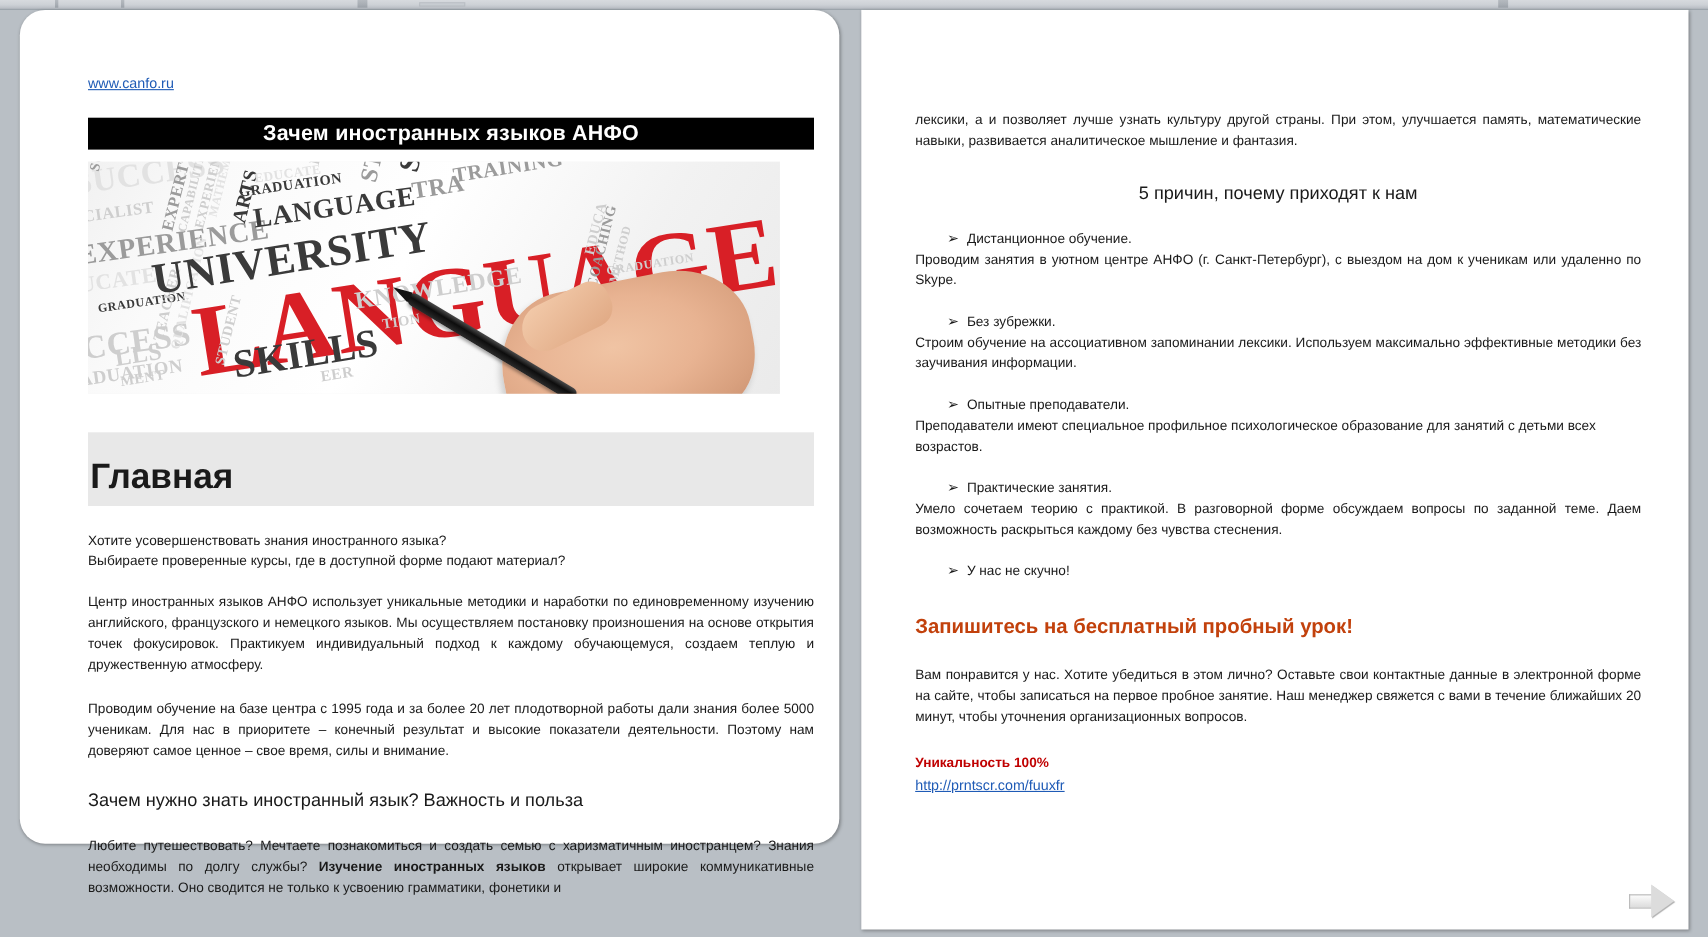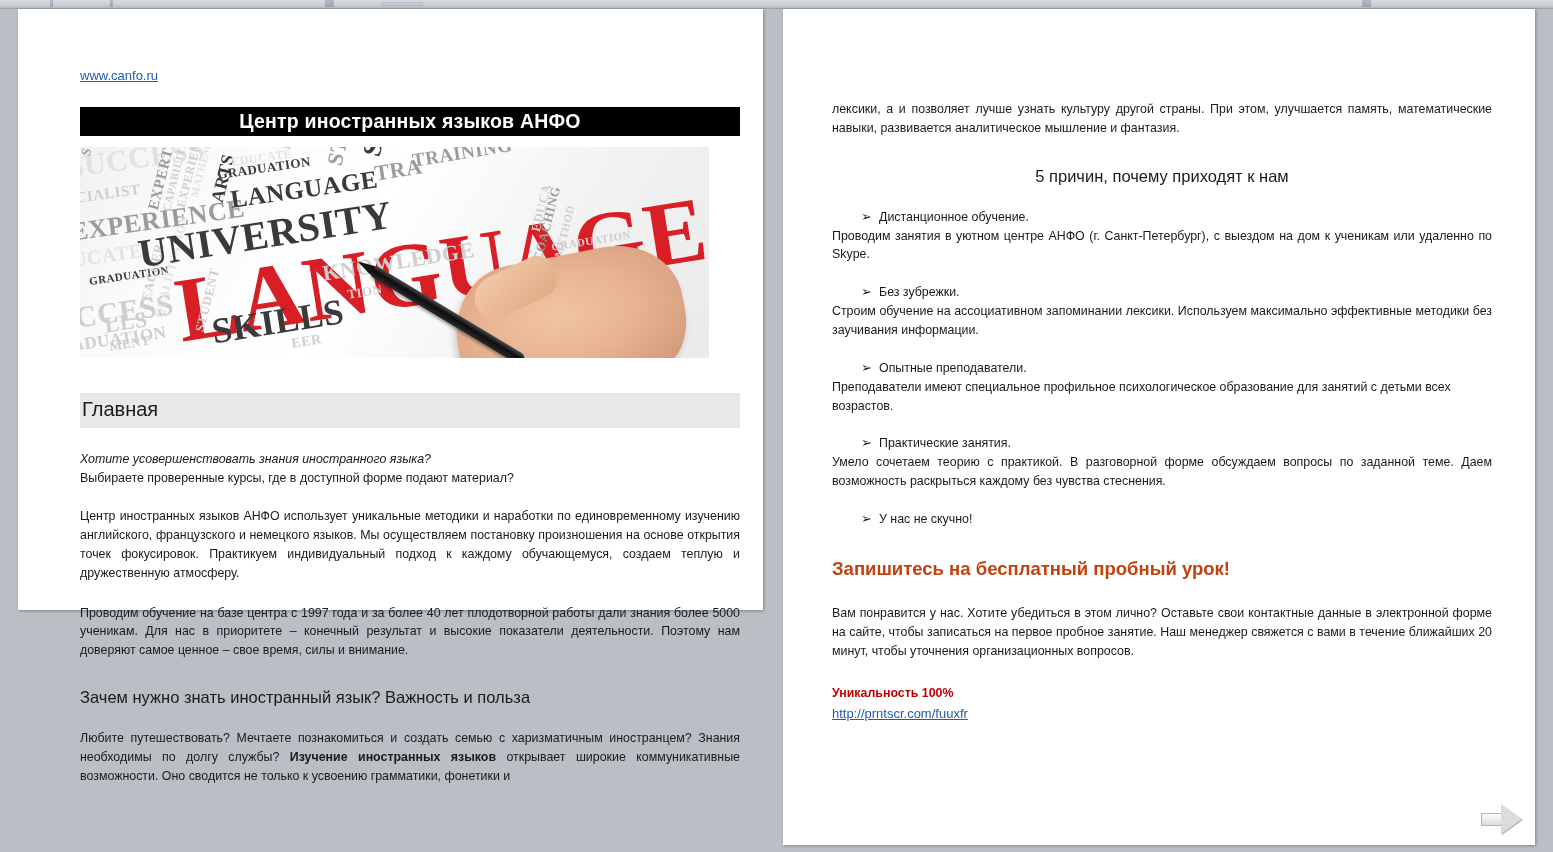--- a/index.html
+++ b/index.html
@@ -40,21 +40,21 @@
                  background: #c3c8cd; border: 1px solid #a8aeb5; }
   .tb-glyph.g5 { left: 1362px; width: 9px; }
 
   
   .page {
     position: absolute;
     top: 9px;
     background: #ffffff;
     box-shadow: 1px 1px 3px rgba(0,0,0,.30);
   }
-  .page-left  { left: 18px;  width: 745px;  height: 601px; }
+  .page-left  { left: 18px;  width: 745px;  height: 758px; border-radius: 23px; }
   .page-right { left: 783px; width: 752px;  height: 836px; }
 
   .page-inner-left  { position: absolute; left: 62px; top: 57px; width: 660px; }
   .page-inner-right { position: absolute; left: 49px; top: 91px; width: 660px; }
 
   
   .doc {
     color: #1a1a1a;
     font-family: "Liberation Sans", sans-serif;
     font-size: 12.4px;
@@ -139,26 +139,26 @@
     position: absolute;
     left: -17px; top: 1px;
     border-top: 5px solid transparent;
     border-bottom: 5px solid transparent;
     border-right: 18px solid #141414;
   }
 
   
   .h-main {
     background: #e8e8e8;
-    font-size: 20px;
+    font-size: 32px;
     line-height: 1.28;
-    padding: 4px 2px 6px 2px;
+    padding: 20px 2px 6px 2px;
     margin-top: 35px;
     color: #1a1a1a;
-    font-weight: normal;
+    font-weight: bold;
   }
   .h-sub {
     font-size: 16.5px;
     font-weight: normal;
     color: #1a1a1a;
     margin-top: 25px;
   }
   .h-sub-r {
     font-size: 16.5px;
     font-weight: normal;
@@ -242,21 +242,21 @@
     <div class="tb-glyph g3"></div>
     <div class="tb-glyph g4"></div>
     <div class="tb-glyph g5"></div>
   </div>
 
   <div class="page page-left">
     <div class="page-inner-left doc">
 
       <a class="link" href="#">www.canfo.ru</a>
 
-      <div class="title-bar">Центр иностранных языков АНФО</div>
+      <div class="title-bar">Зачем иностранных языков АНФО</div>
 
       
       <div class="hero">
         <div class="hero-bg"></div>
 
         <span class="wc vlg" style="left:-16px; top:-2px;  font-size:30px; transform:rotate(-8deg);">SUCCESS</span>
         <span class="wc lgray" style="left:-6px;  top:40px;  font-size:15px; transform:rotate(-8deg);">CIALIST</span>
         <span class="wc gray" style="left:-12px; top:66px;  font-size:26px; transform:rotate(-8deg);">EXPERIENCE</span>
         <span class="wc vlg" style="left:-10px; top:98px;  font-size:20px; transform:rotate(-8deg);">UCATE</span>
         <span class="wc dark" style="left:8px;   top:126px; font-size:11px; transform:rotate(-8deg);">GRADUATION</span>
@@ -296,26 +296,26 @@
         <span class="wc lgray" style="left:210px; top:186px; font-size:14px; transform:rotate(-9deg);">EER</span>
         <span class="wc lgray" style="left:470px; top:180px; font-size:22px; transform:rotate(-9deg);">LLS</span>
 
         <div class="hero-hand"></div>
         <div class="hero-thumb"></div>
         <div class="hero-pen"></div>
       </div>
 
       <div class="h-main">Главная</div>
 
-      <p class="body nojust" style="margin-top:22px;font-style:italic;">Хотите усовершенствовать знания иностранного языка?</p>
+      <p class="body nojust" style="margin-top:22px;">Хотите усовершенствовать знания иностранного языка?</p>
       <p class="body nojust">Выбираете проверенные курсы, где в доступной форме подают материал?</p>
 
       <p class="body gap">Центр иностранных языков АНФО использует уникальные методики и наработки по единовременному изучению английского, французского и немецкого языков. Мы осуществляем постановку произношения на основе открытия точек фокусировок. Практикуем индивидуальный подход к каждому обучающемуся, создаем теплую и дружественную атмосферу.</p>
 
-      <p class="body gap2">Проводим обучение на базе центра с 1997 года и за более 40 лет плодотворной работы дали знания более 5000 ученикам. Для нас в приоритете – конечный результат и высокие показатели деятельности. Поэтому нам доверяют самое ценное – свое время, силы и внимание.</p>
+      <p class="body gap2">Проводим обучение на базе центра с 1995 года и за более 20 лет плодотворной работы дали знания более 5000 ученикам. Для нас в приоритете – конечный результат и высокие показатели деятельности. Поэтому нам доверяют самое ценное – свое время, силы и внимание.</p>
 
       <div class="h-sub">Зачем нужно знать иностранный язык? Важность и польза</div>
 
       <p class="body gap"><span>Любите путешествовать? Мечтаете познакомиться и создать семью с харизматичным иностранцем? Знания необходимы по долгу службы? </span><b class="strong">Изучение иностранных языков</b><span> открывает широкие коммуникативные возможности. Оно сводится не только к усвоению грамматики, фонетики и</span></p>
 
     </div>
   </div>
 
   <div class="page page-right">
     <div class="page-inner-right doc">

